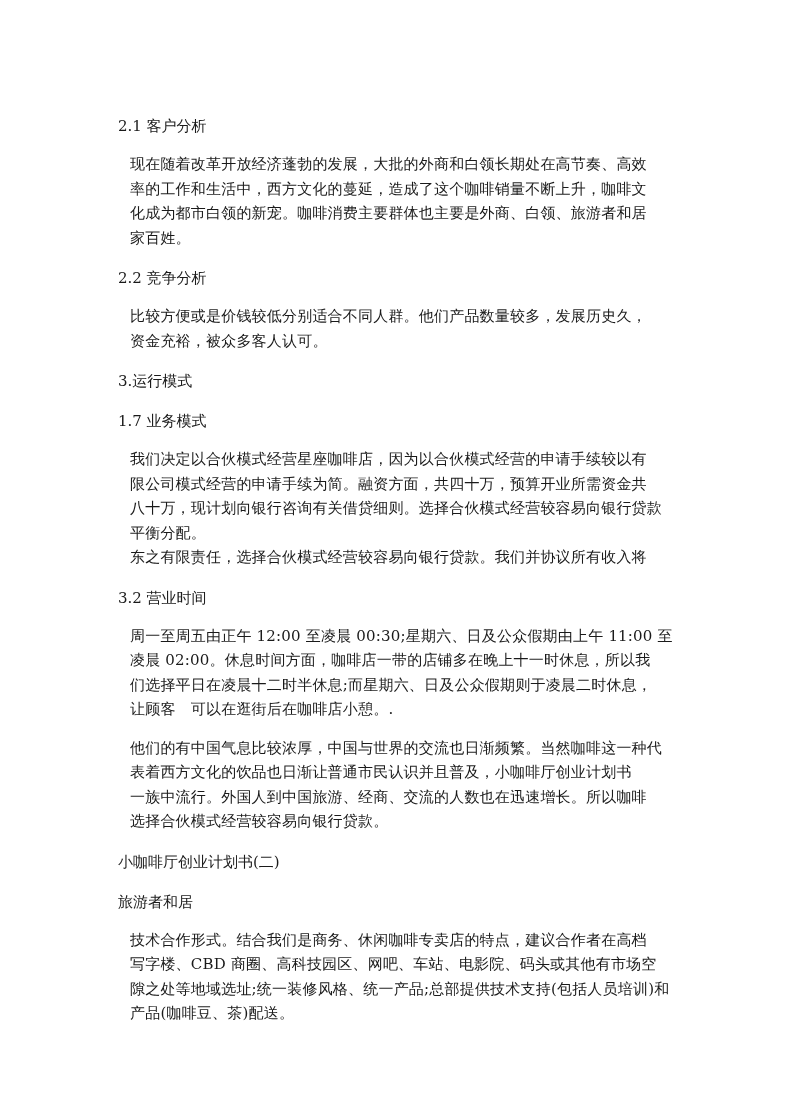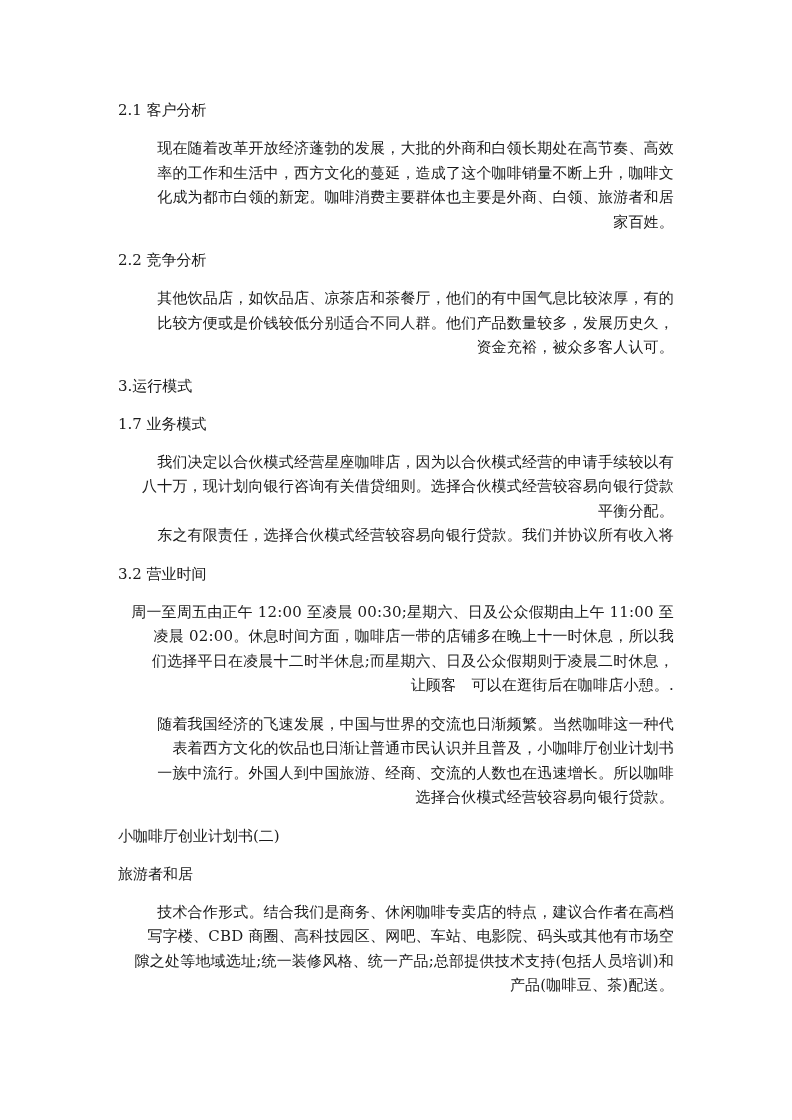--- a/index.html
+++ b/index.html
@@ -17,73 +17,72 @@
     }
     .page {
       position: absolute;
       left: 118px;
       top: 98px;
       width: 556px;
     }
     .heading {
       font-size: 15px;
       line-height: 24px;
-      margin: 0 0 14px 0;
+      margin: 16px 0 14px 0;
       white-space: nowrap;
     }
     .para {
       font-size: 15px;
       line-height: 24.5px;
-      margin: 0 0 14px 4px;
+      margin: 0 0 14px 12px;
       letter-spacing: 0.2px;
-      text-align: right;
     }
     .line {
       display: block;
       white-space: nowrap;
     }
   </style>
 </head>
 <body>
 
 <div class="page">
   <div class="heading">2.1 客户分析</div>
   <div class="para">
     <span class="line">现在随着改革开放经济蓬勃的发展，大批的外商和白领长期处在高节奏、高效</span>
     <span class="line">率的工作和生活中，西方文化的蔓延，造成了这个咖啡销量不断上升，咖啡文</span>
     <span class="line">化成为都市白领的新宠。咖啡消费主要群体也主要是外商、白领、旅游者和居</span>
     <span class="line">家百姓。</span>
   </div>
 
   <div class="heading">2.2 竞争分析</div>
   <div class="para">
-    <span class="line">其他饮品店，如饮品店、凉茶店和茶餐厅，他们的有中国气息比较浓厚，有的</span>
     <span class="line">比较方便或是价钱较低分别适合不同人群。他们产品数量较多，发展历史久，</span>
     <span class="line">资金充裕，被众多客人认可。</span>
   </div>
 
   <div class="heading">3.运行模式</div>
   <div class="heading">1.7 业务模式</div>
   <div class="para">
     <span class="line">我们决定以合伙模式经营星座咖啡店，因为以合伙模式经营的申请手续较以有</span>
+    <span class="line">限公司模式经营的申请手续为简。融资方面，共四十万，预算开业所需资金共</span>
     <span class="line">八十万，现计划向银行咨询有关借贷细则。选择合伙模式经营较容易向银行贷款</span>
     <span class="line">平衡分配。</span>
     <span class="line">东之有限责任，选择合伙模式经营较容易向银行贷款。我们并协议所有收入将</span>
   </div>
 
   <div class="heading">3.2 营业时间</div>
   <div class="para">
     <span class="line">周一至周五由正午 12:00 至凌晨 00:30;星期六、日及公众假期由上午 11:00 至</span>
     <span class="line">凌晨 02:00。休息时间方面，咖啡店一带的店铺多在晚上十一时休息，所以我</span>
     <span class="line">们选择平日在凌晨十二时半休息;而星期六、日及公众假期则于凌晨二时休息，</span>
     <span class="line">让顾客　可以在逛街后在咖啡店小憩。.</span>
   </div>
 
   <div class="para">
-    <span class="line">随着我国经济的飞速发展，中国与世界的交流也日渐频繁。当然咖啡这一种代</span>
+    <span class="line">他们的有中国气息比较浓厚，中国与世界的交流也日渐频繁。当然咖啡这一种代</span>
     <span class="line">表着西方文化的饮品也日渐让普通市民认识并且普及，小咖啡厅创业计划书</span>
     <span class="line">一族中流行。外国人到中国旅游、经商、交流的人数也在迅速增长。所以咖啡</span>
     <span class="line">选择合伙模式经营较容易向银行贷款。</span>
   </div>
 
   <div class="heading">小咖啡厅创业计划书(二)</div>
   <div class="heading">旅游者和居</div>
   <div class="para">
     <span class="line">技术合作形式。结合我们是商务、休闲咖啡专卖店的特点，建议合作者在高档</span>
     <span class="line">写字楼、CBD 商圈、高科技园区、网吧、车站、电影院、码头或其他有市场空</span>

